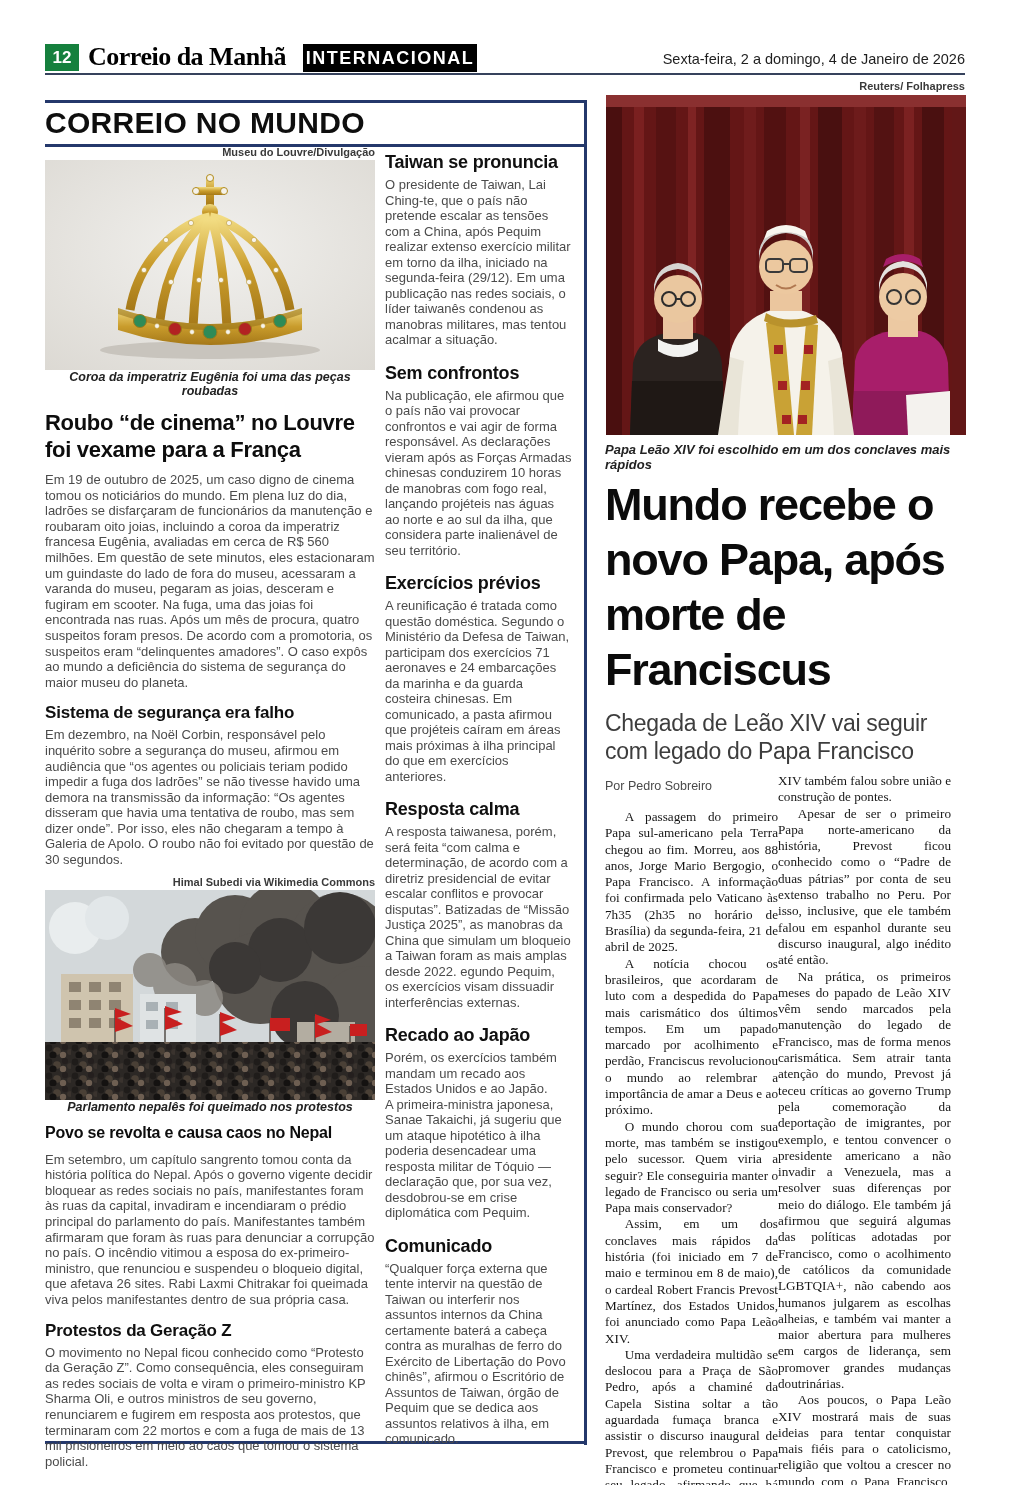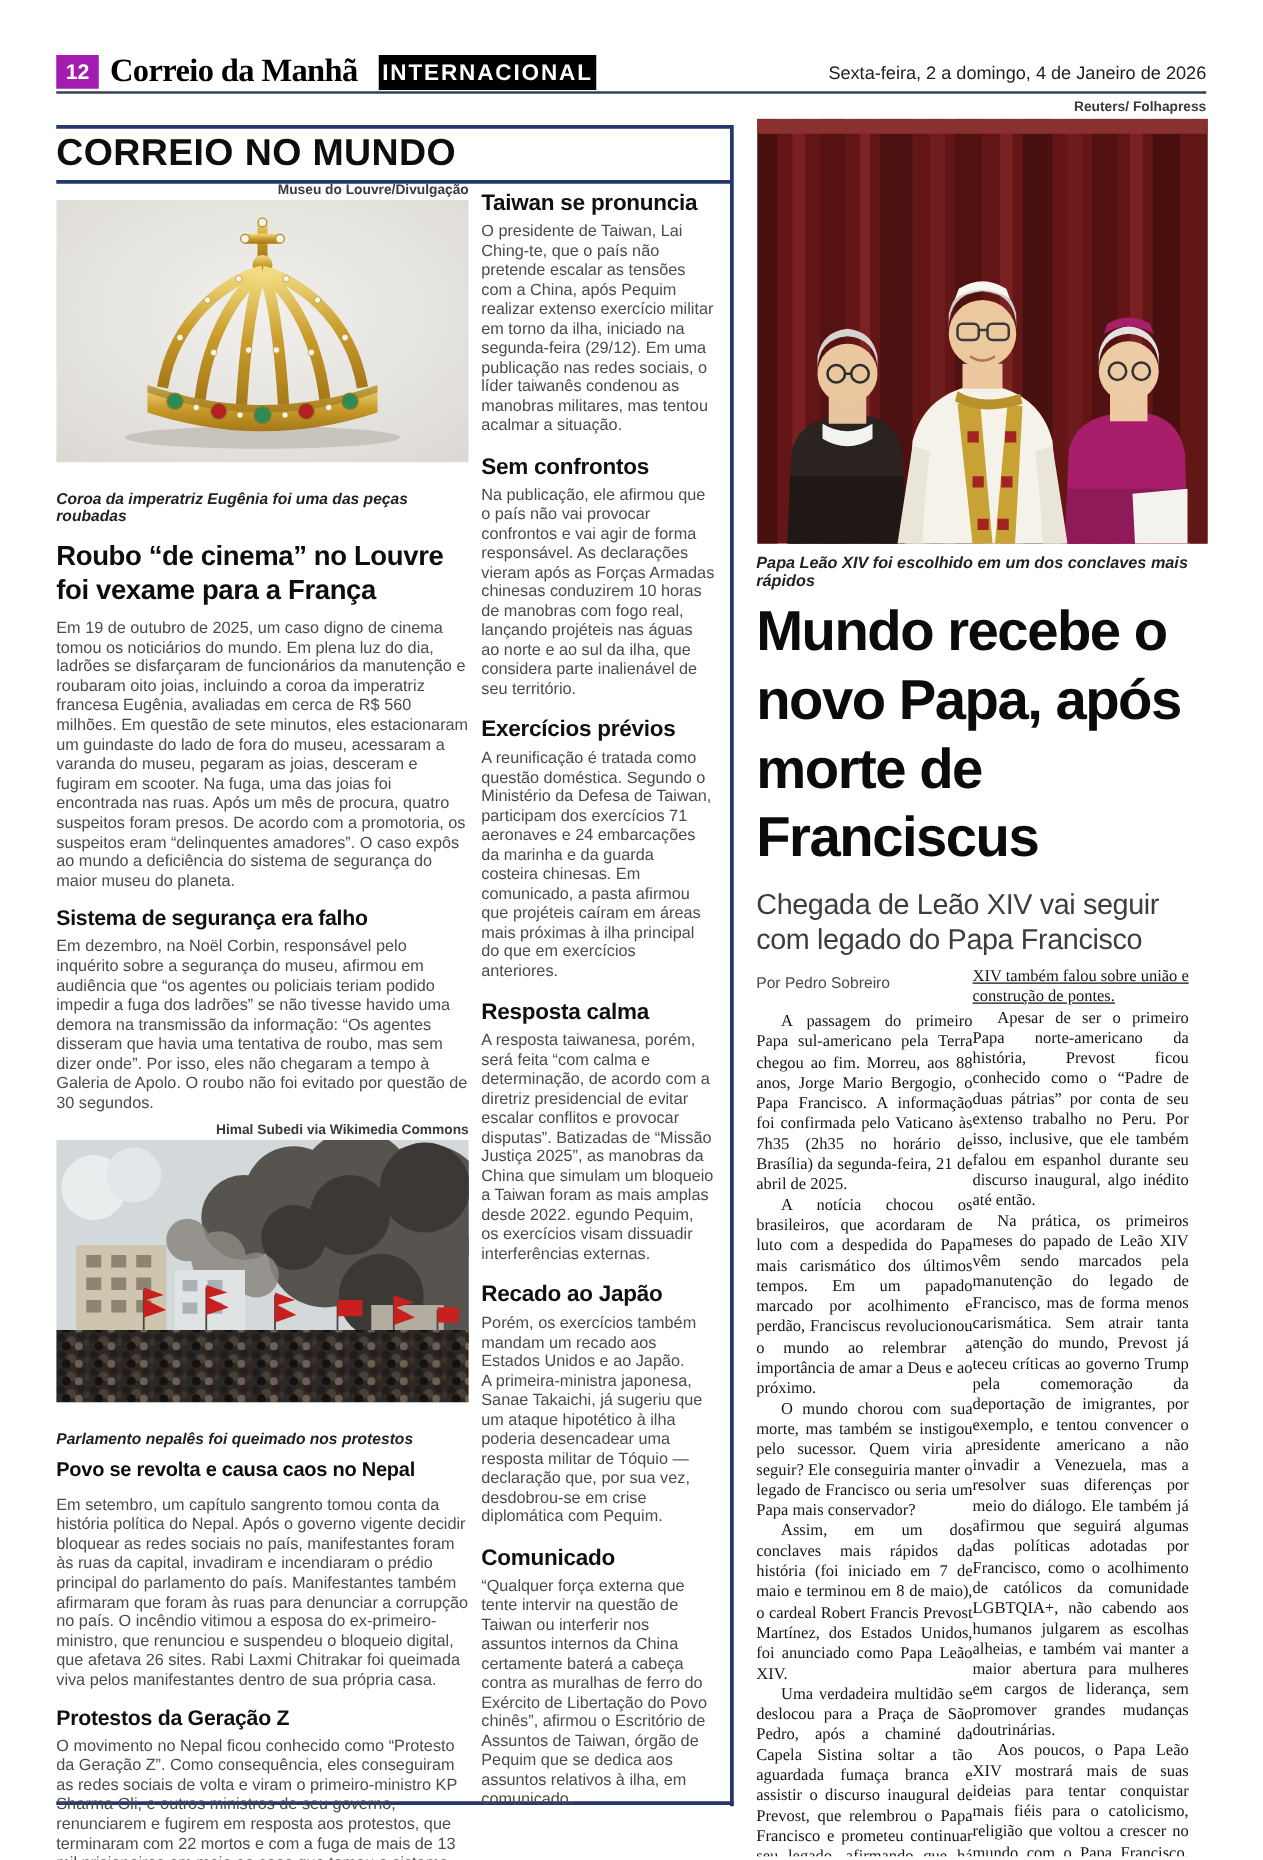--- a/index.html
+++ b/index.html
@@ -1,42 +1,42 @@
 <!DOCTYPE html>
 <html lang="pt"><head>
 <meta charset="utf-8">
 <style>
   * { margin:0; padding:0; box-sizing:border-box; }
   html,body { background:#ffffff; }
   body { font-family:"Liberation Sans", sans-serif; }
   .page { position:relative; width:1010px; height:1488px; margin:0 auto; background:#ffffff; overflow:hidden; }
 
   
-  .pageno { position:absolute; left:45px; top:44px; width:34px; height:27px; background:#a21caf;
+  .pageno { position:absolute; left:45px; top:44px; width:34px; height:27px; background:#15803d;
             color:#fff; font-size:17px; font-weight:700; line-height:27px; text-align:center; }
   .masthead { position:absolute; left:88px; top:42px; font-family:"Liberation Serif", serif;
               font-size:26px; font-weight:700; color:#000; letter-spacing:-0.5px; }
   .section-badge { position:absolute; left:303px; top:44px; width:174px; height:28px; background:#000;
                    color:#fff; font-size:18px; font-weight:700; line-height:28px; text-align:center; letter-spacing:1.5px; }
   .edition-date { position:absolute; right:45px; top:51px; font-size:14.5px; color:#1e1e1e; }
   .header-rule { position:absolute; left:45px; top:73px; width:920px; height:2px; background:#36425c; }
 
   
   .cnm-head { position:absolute; left:45px; top:100px; width:540px;
               border-top:3px solid #24386b; border-bottom:3px solid #24386b; padding:3px 0 4px; }
   .cnm-head h1 { font-size:30px; font-weight:800; color:#0e0e0e; letter-spacing:0.3px; }
   .vline  { position:absolute; left:584px; top:100px; width:3px; height:1345px; background:#24386b; }
   .hline-bottom { position:absolute; left:45px; top:1441px; width:542px; height:3px; background:#24386b; }
 
   .col-louvre { position:absolute; left:45px; top:146px; width:330px; }
   .col-taiwan { position:absolute; left:385px; top:152px; width:187px; }
 
   .credit { font-size:11px; font-weight:700; color:#3a3a3a; text-align:right; margin-bottom:2px; }
   .photo  { display:block; width:330px; height:210px; }
-  .caption { font-size:12.5px; font-style:italic; font-weight:700; color:#222; margin-top:22px; }
+  .caption { font-size:12.5px; font-style:italic; font-weight:700; color:#222; margin-top:0;text-align:center; }
 
   .hl-louvre { font-size:22px; line-height:27px; font-weight:700; color:#0d0d0d; margin-top:11px; letter-spacing:-0.3px; }
   .hl-nepal  { font-size:16px; line-height:20px; font-weight:700; color:#0d0d0d; margin-top:9px; letter-spacing:-0.2px; }
   .sansbody  { font-size:13px; line-height:15.6px; color:#4b4b4b; margin-top:9px; }
   .subhead   { font-size:17px; font-weight:700; color:#101010; margin-top:13px; letter-spacing:-0.2px; }
   .subhead + .sansbody { margin-top:4px; }
   .col-louvre .credit2 { margin-top:8px; }
 
   .col-taiwan h3 { font-size:18px; font-weight:700; color:#101010; margin:15px 0 4px; letter-spacing:-0.2px; }
   .col-taiwan h3:first-child { margin-top:0; }
@@ -47,21 +47,21 @@
   .pope-wrap { position:absolute; left:605px; top:95px; width:362px; }
   .pope-photo { display:block; width:362px; height:340px; }
   .pope-caption { font-size:13px; font-style:italic; font-weight:700; color:#222; margin-top:7px; }
   .pope-headline { font-size:45px; line-height:55px; font-weight:700; color:#0b0b0b; letter-spacing:-1.2px; margin-top:5px; }
   .pope-sub { font-size:23px; line-height:28px; font-weight:400; color:#3d3d3d; margin-top:12px; letter-spacing:-0.3px; }
   .pope-cols { display:flex; margin-top:8px; height:712px; overflow:hidden; }
   .acol { width:173px; }
   .byline { font-size:12.5px; color:#4a4a4a; margin:6px 0 16px; }
   .acol p { font-family:"Liberation Serif", serif; font-size:13.2px; line-height:16.3px;
             text-align:justify; color:#161616; text-indent:1.5em; }
-  .acol p.cont { text-indent:0;text-decoration:underline; }
+  .acol p.cont { text-indent:0; }
 </style>
 </head>
 <body>
 
 <div class="page">
 
   <div class="pageno">12</div>
   <div class="masthead">Correio da Manhã</div>
   <div class="section-badge">INTERNACIONAL</div>
   <div class="edition-date">Sexta-feira, 2 a domingo, 4 de Janeiro de 2026</div>

